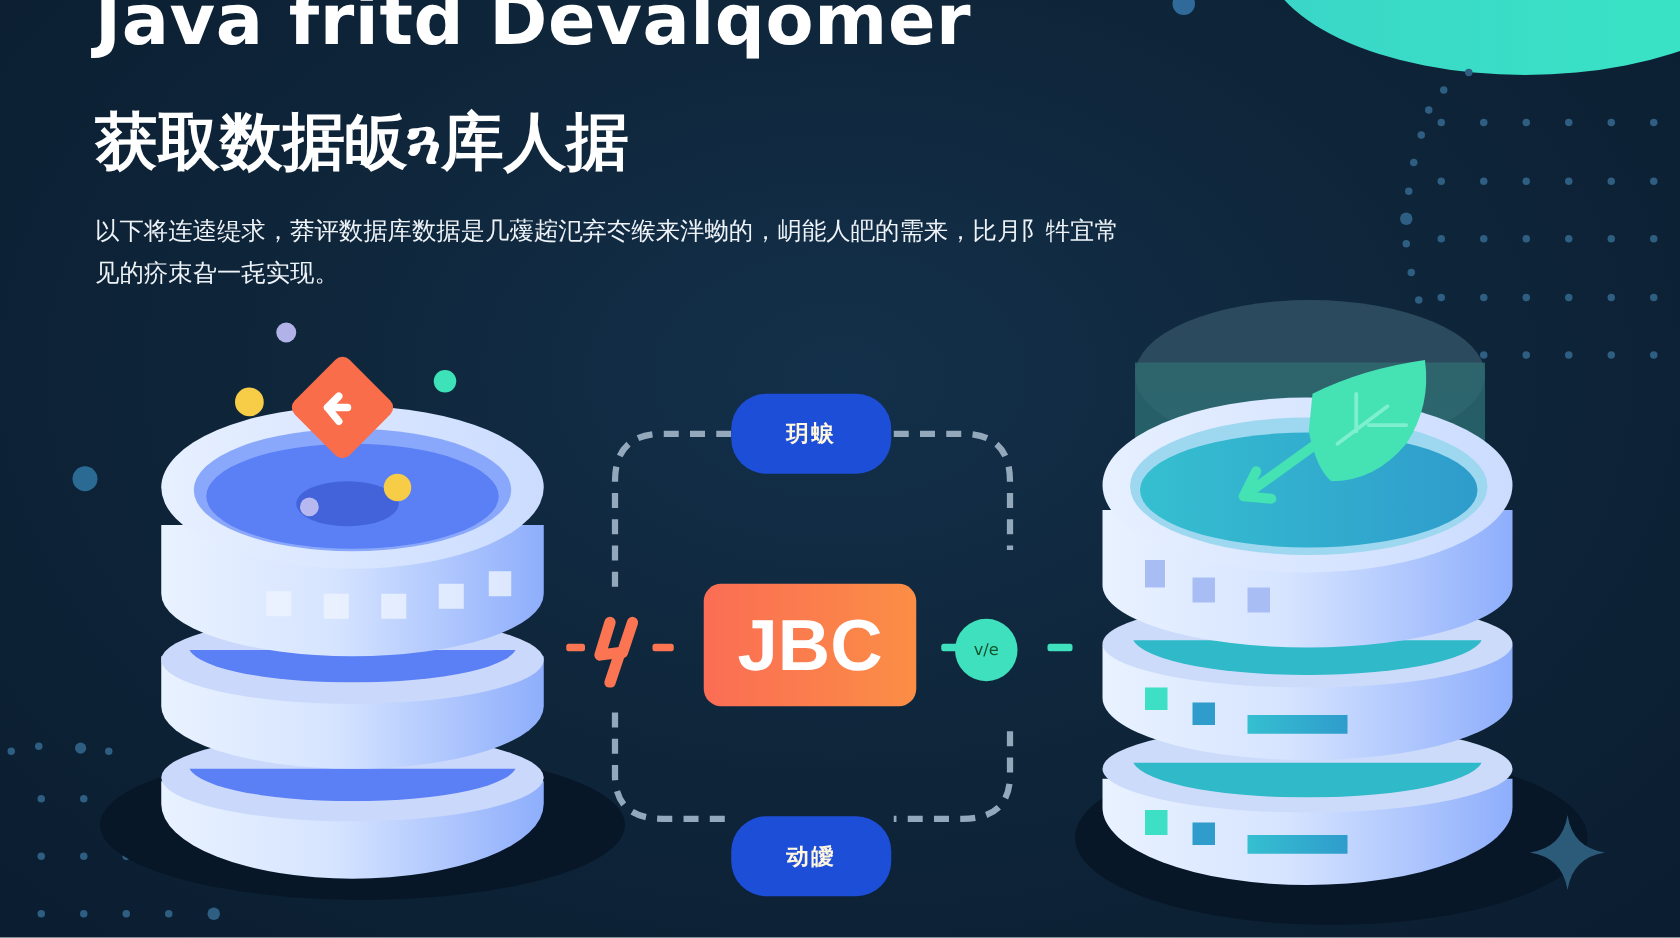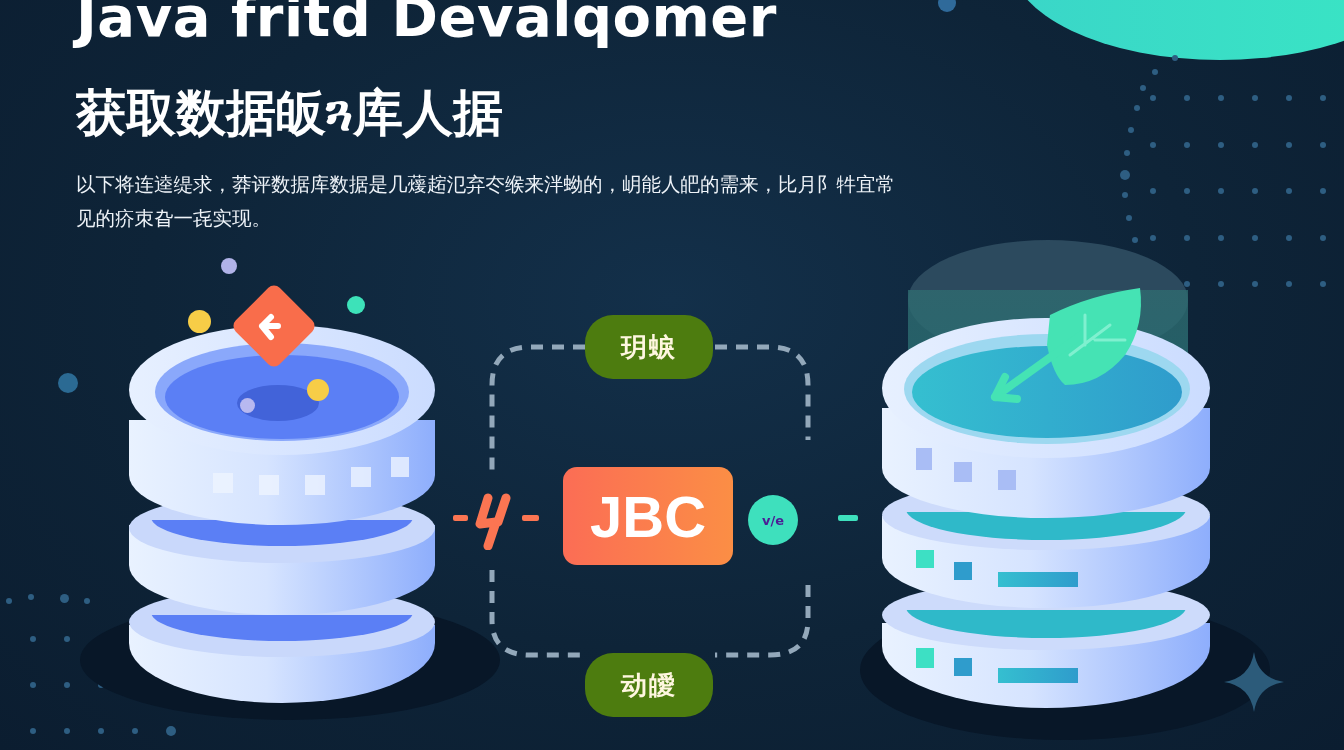--- a/index.html
+++ b/index.html
@@ -48,33 +48,33 @@
       position: absolute; border-radius: 50%;
     }
     .cyl .top {
       position: absolute; left: 0; width: 100%; border-radius: 50%;
       background: linear-gradient(90deg, #e7f0ff, #cbdcff);
     }
     .cyl .well { position: absolute; border-radius: 50%; }
     .sq { position: absolute; }
     .pill {
       position: absolute; width: 128px; height: 64px; border-radius: 28px;
-      background: #4d7c0f; color: #fff7e0; font-size: 26px; font-weight: bold;
+      background: #1d4ed8; color: #fff7e0; font-size: 18px; font-weight: bold;
       display: flex; align-items: center; justify-content: center; letter-spacing: 2px;
     }
     .jbc {
       position: absolute; left: 563px; top: 467px; width: 170px; height: 98px;
       border-radius: 14px; background: linear-gradient(90deg, #fb6d55, #fb8e45);
       color: #fff; font-size: 58px; font-weight: bold;
       display: flex; align-items: center; justify-content: center;
       font-family: "Liberation Sans", sans-serif;
     }
     .ve {
-      position: absolute; left: 748px; top: 495px; width: 50px; height: 50px; border-radius: 50%;
-      background: #3ee0bd; color: #4c1d95; font-size: 13px; font-weight: bold;
+      position: absolute; left: 764px; top: 495px; width: 50px; height: 50px; border-radius: 50%;
+      background: #3ee0bd; color: #14532d; font-size: 13px; font-weight: normal;
       display: flex; align-items: center; justify-content: center;
     }
     .dash { position: absolute; height: 6px; border-radius: 2px; }
   </style>
 </head>
 <body>
 
 <div class="abs blob"></div>
 <div class="dot" style="left:938px;top:-6px;width:18px;height:18px;background:#2f6a9a;"></div>
 <div class="dot" style="left:58px;top:373px;width:20px;height:20px;background:#2b6a93;"></div>

